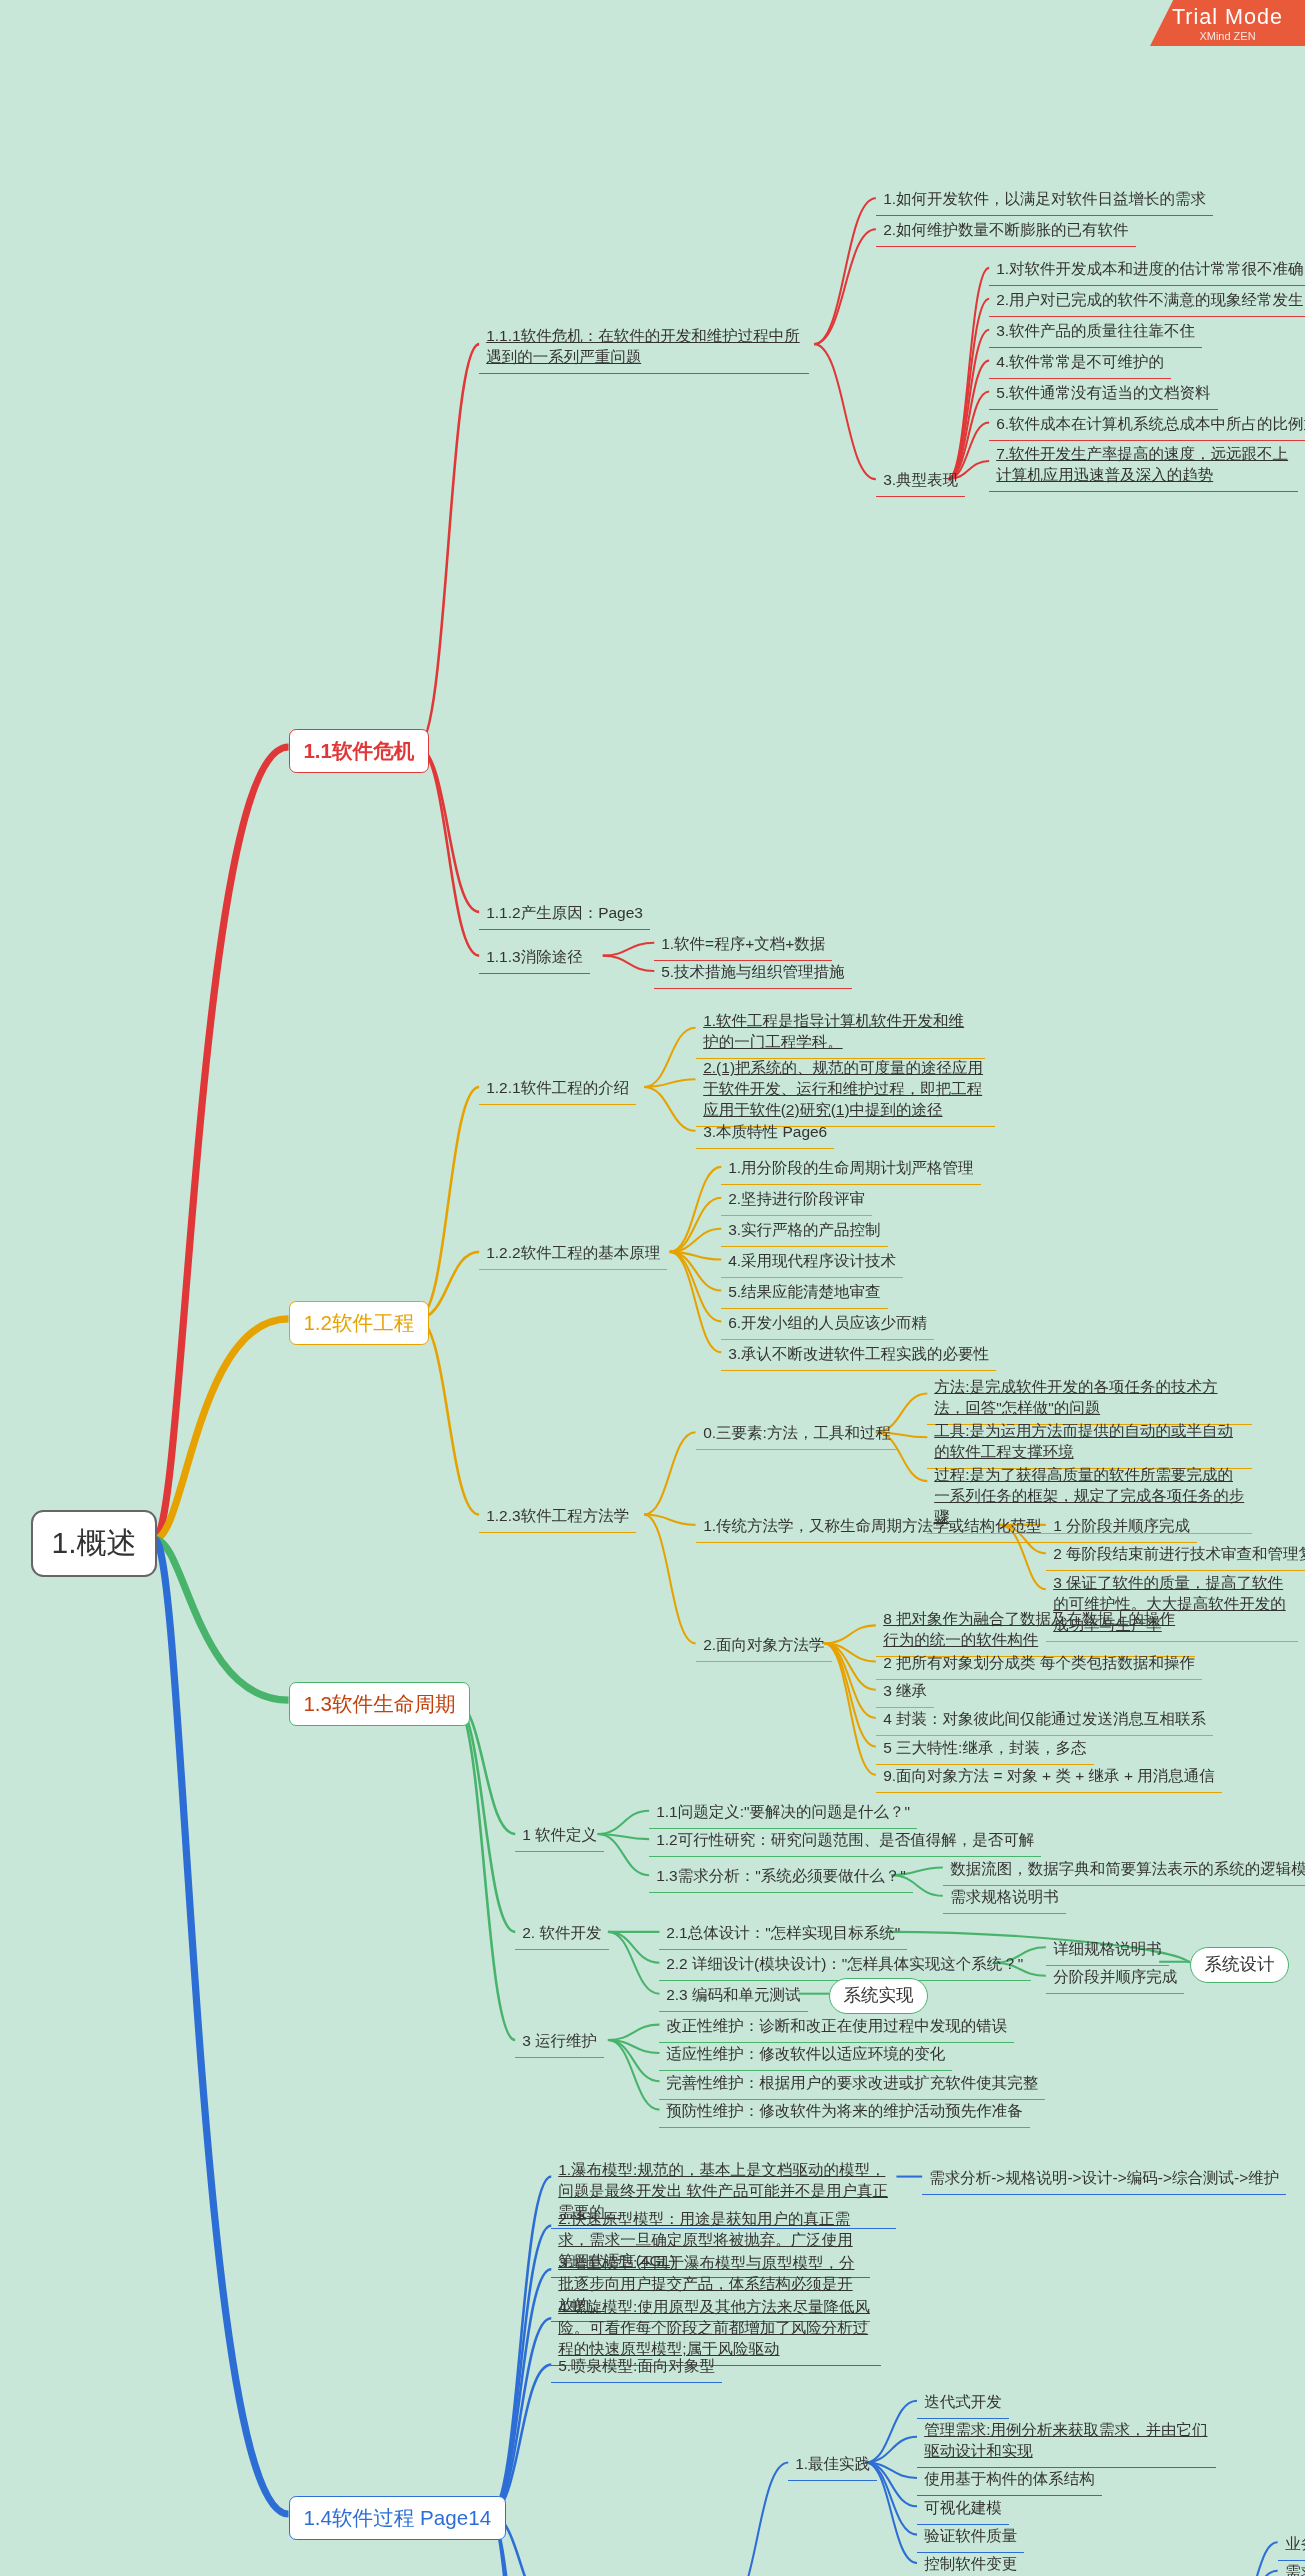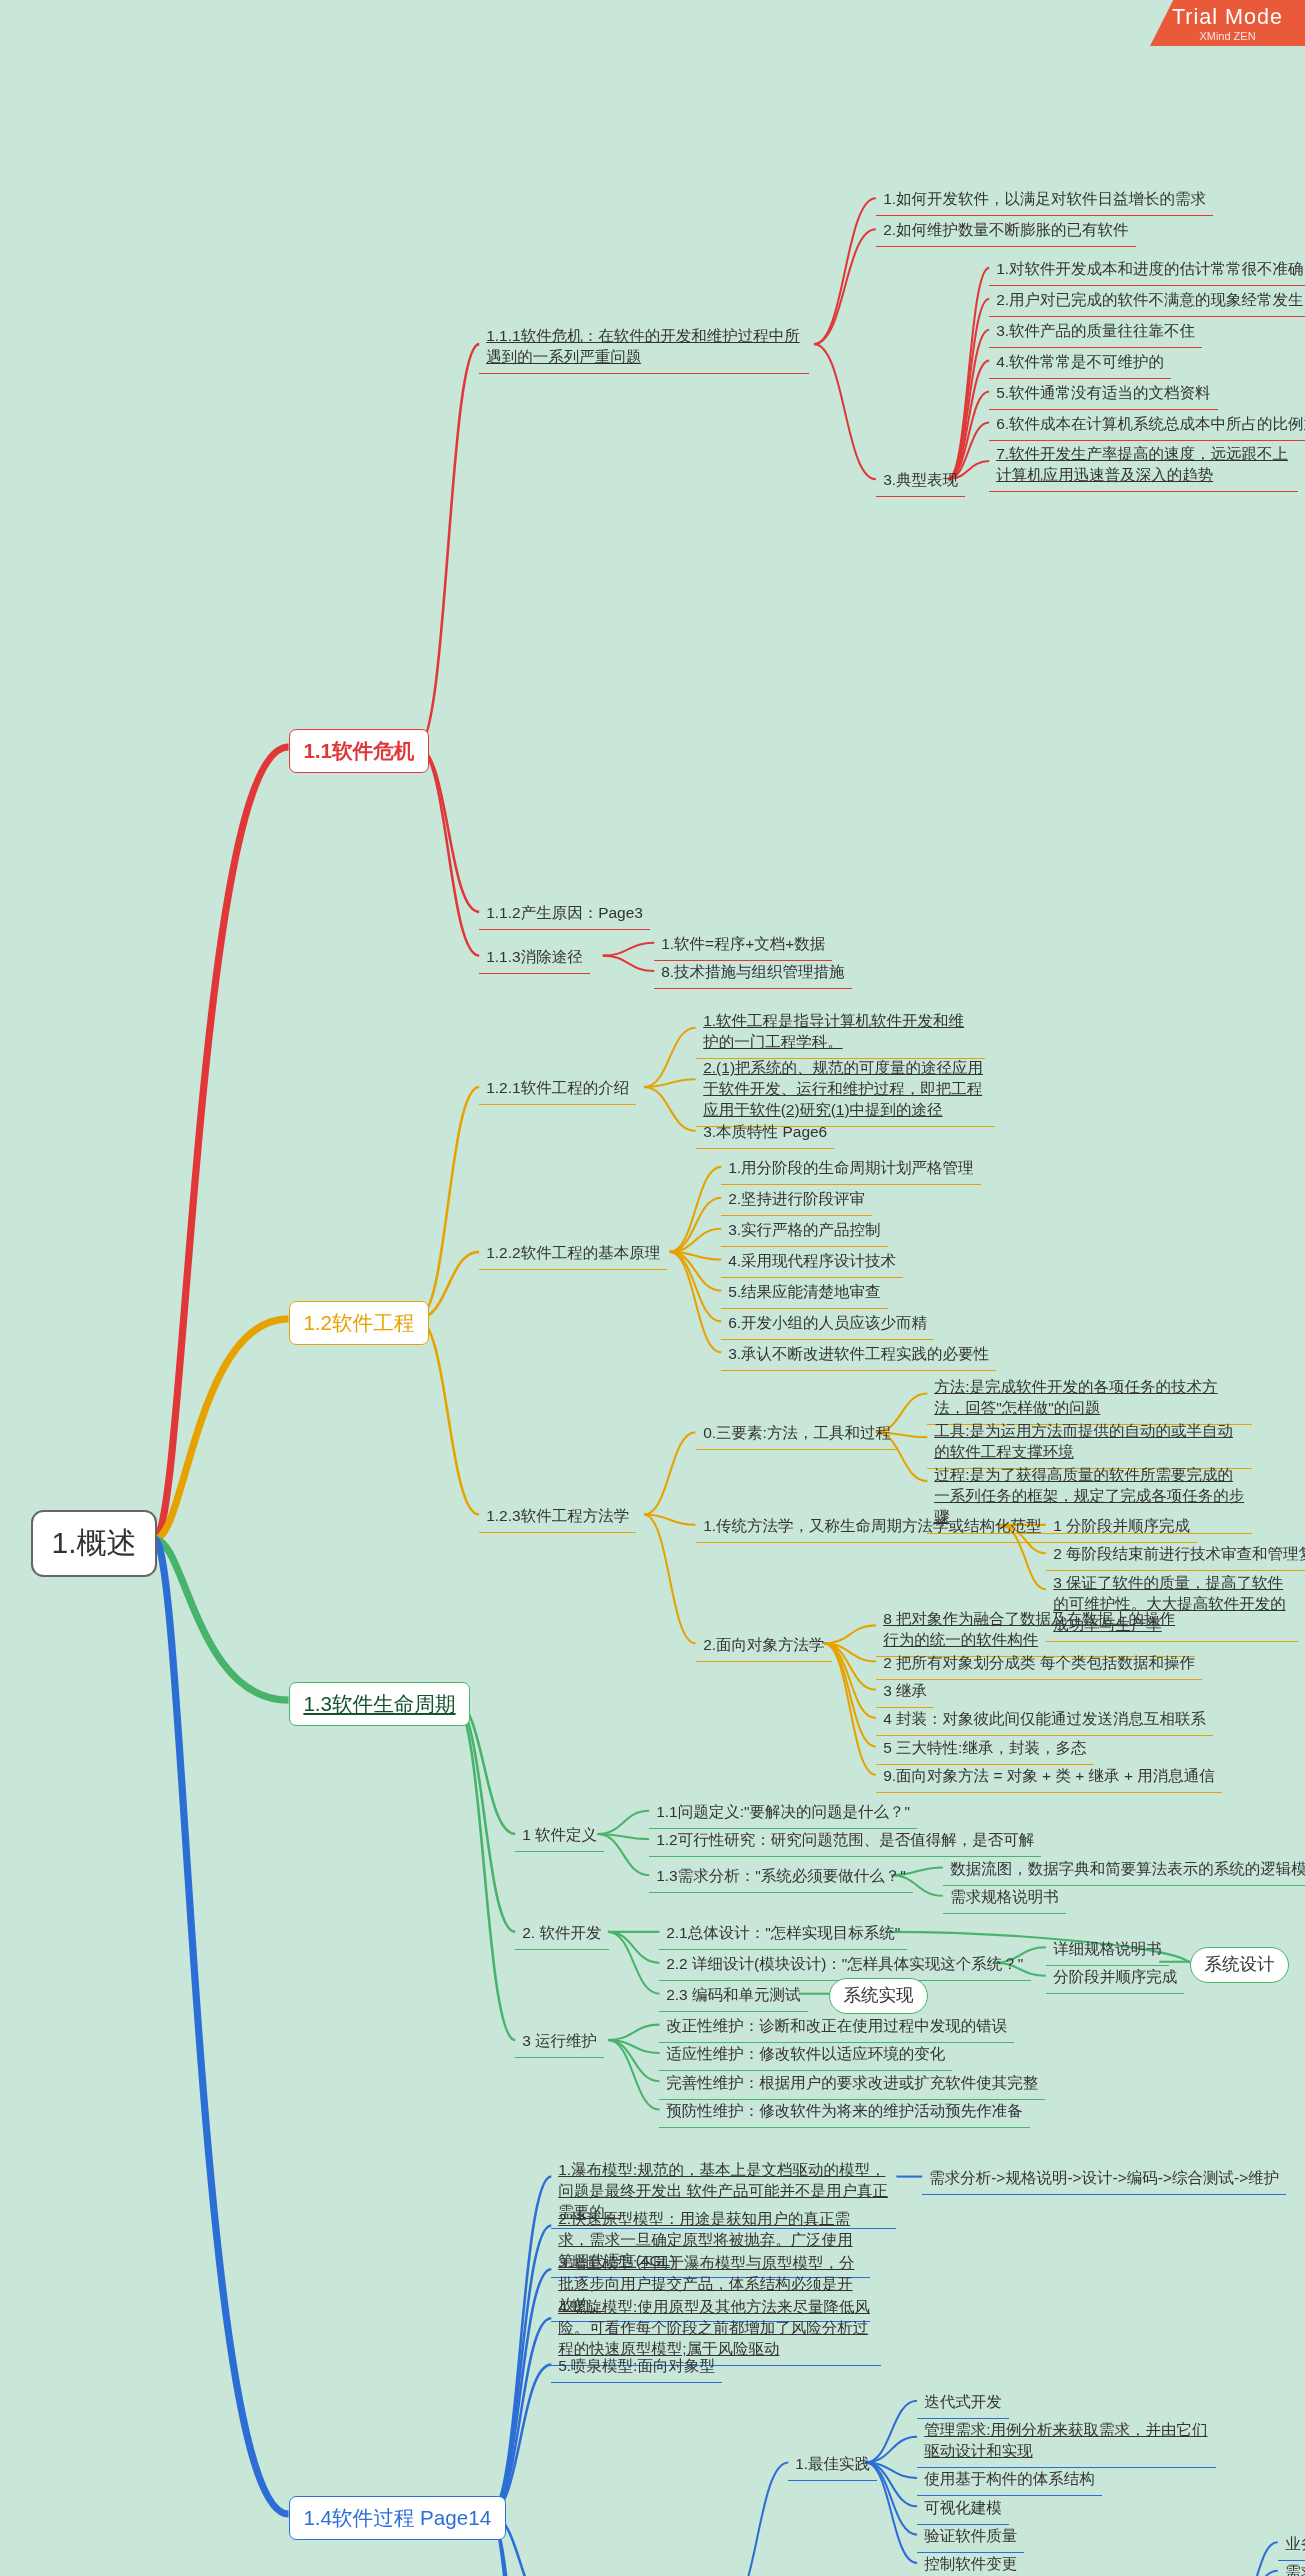--- a/index.html
+++ b/index.html
@@ -48,21 +48,21 @@
     border: 1.5px solid;
     border-radius: 7.2px;
     font-size: 20.6px;
     font-weight: 500;
     padding: 7.2px 13.4px;
   }
   .c1  { border-color:#e03838; color:#e03838;font-weight:bold; } 
   .c1a { border-bottom:1.5px solid #e03838; }
   .c2  { border-color:#e6a200; color:#e6a200;text-align:right; } 
   .c2a { border-bottom:1.5px solid #e6a200; }
-  .c3  { border-color:#47b36b; color:#14532d;text-decoration:underline; } 
+  .c3  { border-color:#47b36b; color:#c2410c; } 
   .c3a { border-bottom:1.5px solid #47b36b; }
   .c4  { border-color:#2d6ed6; color:#2d6ed6; } 
   .c4a { border-bottom:1.5px solid #2d6ed6; }
   .pill {
     background:#fff;
     border:1.5px solid #47b36b;
     border-radius: 20.6px;
     padding: 5.2px 13.4px;
     font-size: 17.5px;
     color:#333;
@@ -217,21 +217,21 @@
 <div class="node c1a" style="left:989px;top:255px">1.对软件开发成本和进度的估计常常很不准确</div>
 <div class="node c1a" style="left:989px;top:286px">2.用户对已完成的软件不满意的现象经常发生</div>
 <div class="node c1a" style="left:989px;top:317px">3.软件产品的质量往往靠不住</div>
 <div class="node c1a" style="left:989px;top:348px">4.软件常常是不可维护的</div>
 <div class="node c1a" style="left:989px;top:379px">5.软件通常没有适当的文档资料</div>
 <div class="node c1a" style="left:989px;top:410px">6.软件成本在计算机系统总成本中所占的比例逐年上升</div>
 <div class="node c1a wrap" style="left:989px;top:440px;width:309px">7.软件开发生产率提高的速度，远远跟不上计算机应用迅速普及深入的趋势</div>
 <div class="node c1a" style="left:479px;top:899px">1.1.2产生原因：Page3</div>
 <div class="node c1a" style="left:479px;top:943px">1.1.3消除途径</div>
 <div class="node c1a" style="left:654px;top:930px">1.软件=程序+文档+数据</div>
-<div class="node c1a" style="left:654px;top:958px">8.技术措施与组织管理措施</div>
+<div class="node c1a" style="left:654px;top:958px">5.技术措施与组织管理措施</div>
 
 <div class="node c2a" style="left:479px;top:1074px">1.2.1软件工程的介绍</div>
 <div class="node c2a wrap" style="left:696px;top:1007px;width:289px">1.软件工程是指导计算机软件开发和维护的一门工程学科。</div>
 <div class="node c2a wrap" style="left:696px;top:1054px;width:299px">2.(1)把系统的、规范的可度量的途径应用于软件开发、运行和维护过程，即把工程应用于软件(2)研究(1)中提到的途径</div>
 <div class="node c2a" style="left:696px;top:1118px">3.本质特性 Page6</div>
 <div class="node c2a" style="left:479px;top:1239px">1.2.2软件工程的基本原理</div>
 <div class="node c2a" style="left:721px;top:1154px">1.用分阶段的生命周期计划严格管理</div>
 <div class="node c2a" style="left:721px;top:1185px">2.坚持进行阶段评审</div>
 <div class="node c2a" style="left:721px;top:1216px">3.实行严格的产品控制</div>
 <div class="node c2a" style="left:721px;top:1247px">4.采用现代程序设计技术</div>

